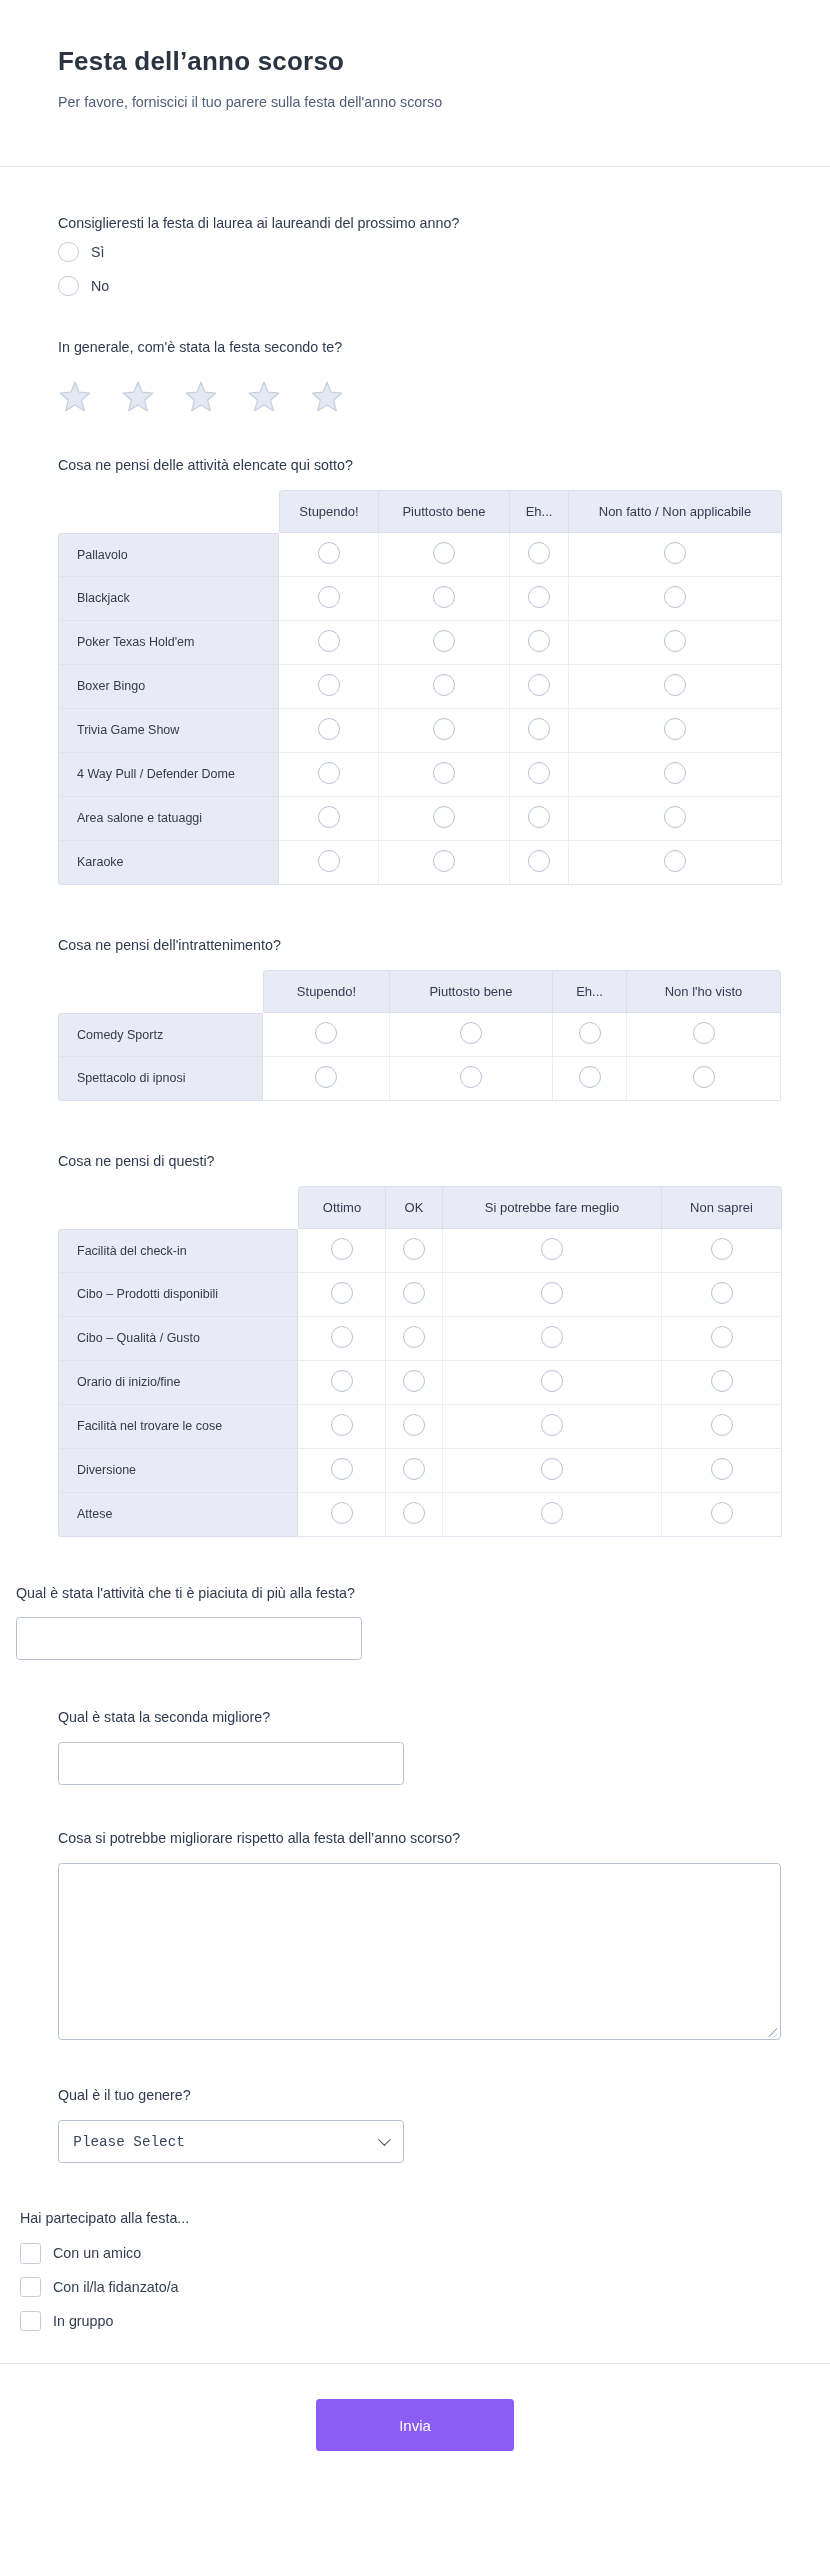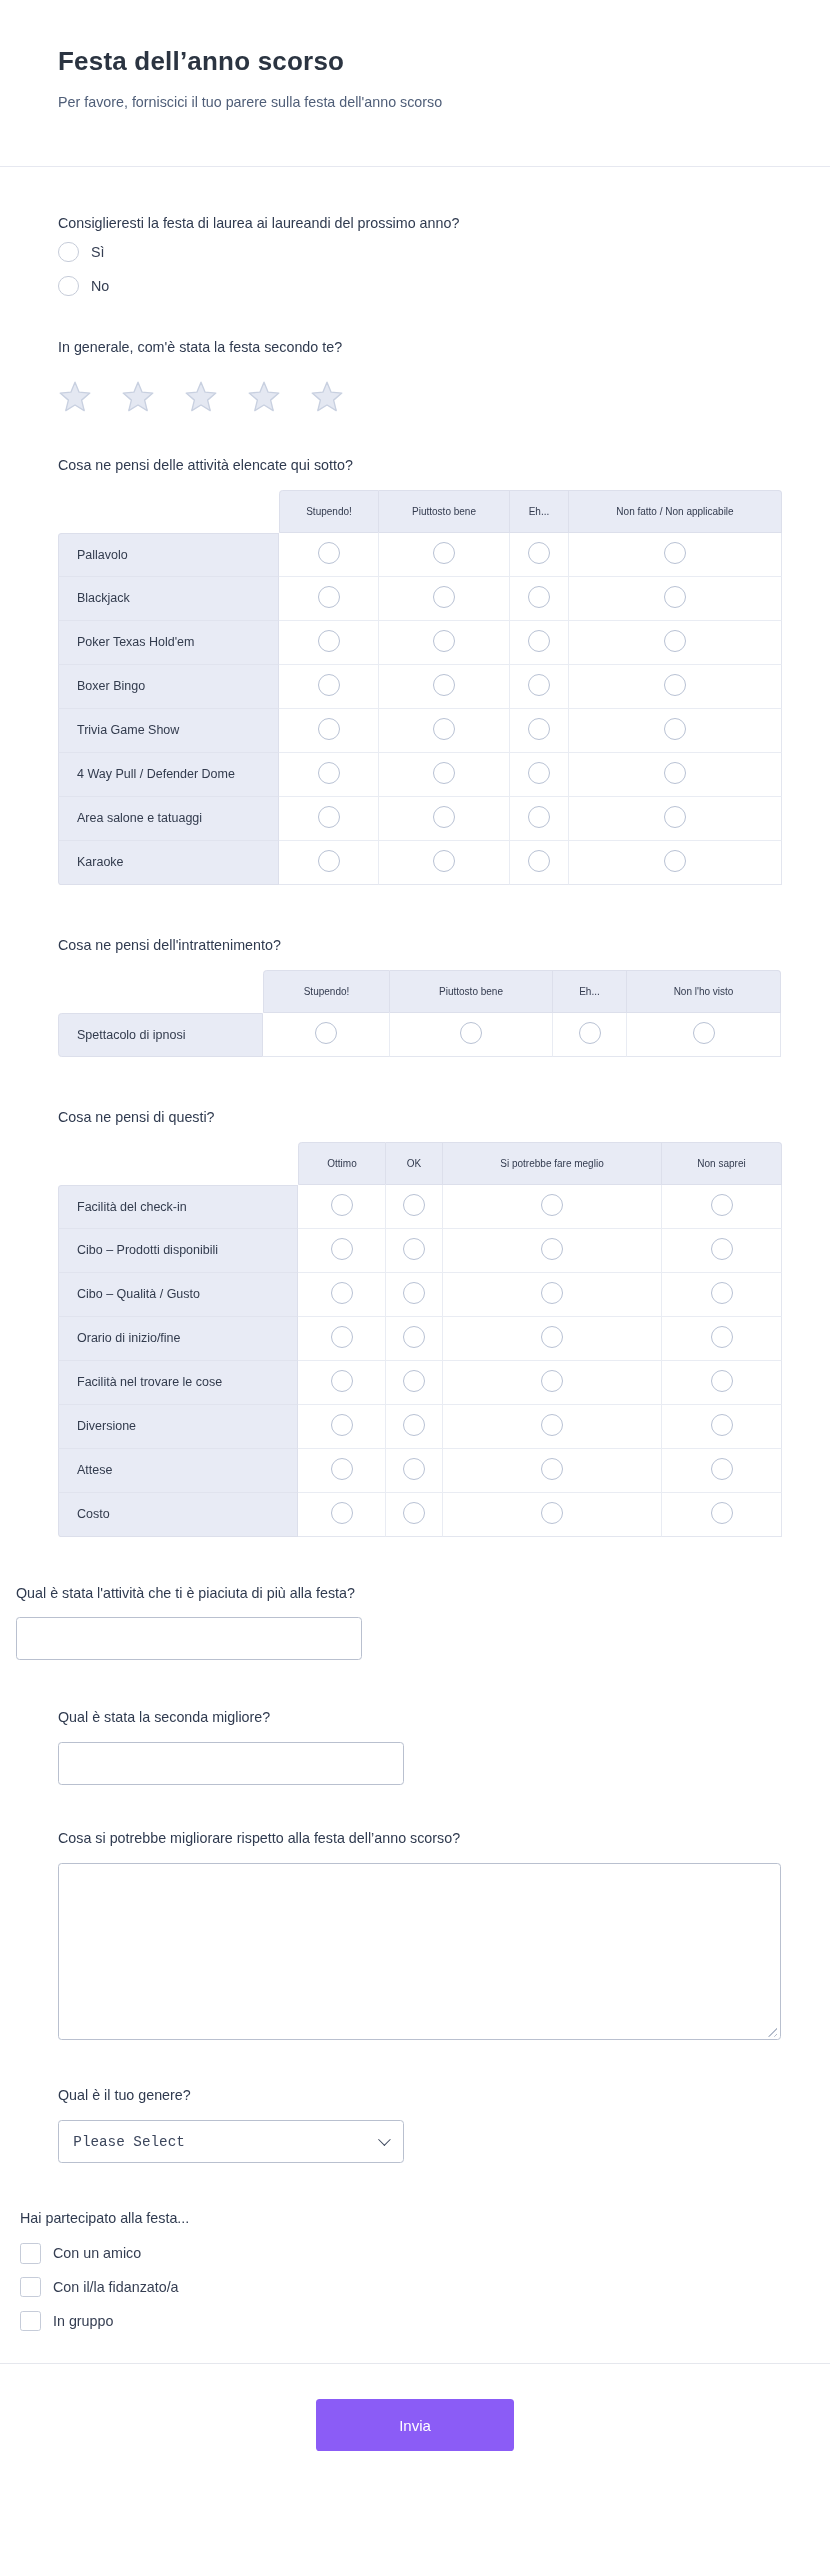--- a/index.html
+++ b/index.html
@@ -34,21 +34,21 @@
   .opt-label{margin-left:12.5px;font-size:14.3px;color:#353e52;}
 
   
   .stars{display:flex;gap:29px;margin-top:22px;}
   .star{width:34px;height:34px;display:block;cursor:pointer;}
 
   
   table.matrix{margin-top:14.3px;border-collapse:separate;border-spacing:0;table-layout:fixed;width:723px;}
   table.matrix th,table.matrix td{box-sizing:border-box;font-weight:normal;}
   table.matrix thead th{height:43px;background:#e8ebf5;border:0.9px solid #dcdfeb;border-left:none;
-    font-size:10px;color:#333b4f;text-align:center;padding:0 5.4px;}
+    font-size:13px;color:#333b4f;text-align:center;padding:0 5.4px;}
   table.matrix thead th.corner{background:transparent;border:none;}
   table.matrix thead th.first-col{border-left:0.9px solid #dcdfeb;border-top-left-radius:3.6px;}
   table.matrix thead th.last-col{border-top-right-radius:3.6px;}
   table.matrix tbody th{height:44px;background:#e8ebf5;border-left:0.9px solid #dcdfeb;border-right:0.9px solid #dcdfeb;
     border-bottom:0.9px solid #e0e3ee;font-size:12.5px;color:#323b4d;text-align:left;padding:0 9px 0 18px;}
   table.matrix tbody tr:first-child th{border-top:0.9px solid #dcdfeb;border-top-left-radius:3.6px;}
   table.matrix tbody tr:last-child th{border-bottom:0.9px solid #dcdfeb;border-bottom-left-radius:3.6px;}
   table.matrix tbody td{height:44px;background:#fff;border-right:0.9px solid #e9ecf3;border-bottom:0.9px solid #e9ecf3;text-align:center;}
   table.matrix tbody td:last-child{border-right:0.9px solid #e3e6ef;}
   table.matrix tbody tr:last-child td{border-bottom:0.9px solid #e3e6ef;border-bottom-right-radius:0;}
@@ -215,20 +215,27 @@
           <tr>
             <th class="corner"></th>
             <th class="first-col">Stupendo!</th>
             <th>Piuttosto bene</th>
             <th>Eh...</th>
             <th class="last-col">Non l'ho visto</th>
           </tr>
         </thead>
         <tbody>
           <tr>
+            <th>Comedy Sportz</th>
+            <td><span class="mradio"></span></td>
+            <td><span class="mradio"></span></td>
+            <td><span class="mradio"></span></td>
+            <td><span class="mradio"></span></td>
+          </tr>
+          <tr>
             <th>Spettacolo di ipnosi</th>
             <td><span class="mradio"></span></td>
             <td><span class="mradio"></span></td>
             <td><span class="mradio"></span></td>
             <td><span class="mradio"></span></td>
           </tr>
         </tbody>
       </table>
   </div>
 
@@ -294,27 +301,20 @@
             <td><span class="mradio"></span></td>
             <td><span class="mradio"></span></td>
           </tr>
           <tr>
             <th>Attese</th>
             <td><span class="mradio"></span></td>
             <td><span class="mradio"></span></td>
             <td><span class="mradio"></span></td>
             <td><span class="mradio"></span></td>
           </tr>
-          <tr>
-            <th>Costo</th>
-            <td><span class="mradio"></span></td>
-            <td><span class="mradio"></span></td>
-            <td><span class="mradio"></span></td>
-            <td><span class="mradio"></span></td>
-          </tr>
         </tbody>
       </table>
   </div>
 
   <div class="content q q6">
     <div class="q-label">Qual è stata l'attività che ti è piaciuta di più alla festa?</div>
     <input class="text-input" type="text" value="" style="">
   </div>
 
   <div class="content q q7">

